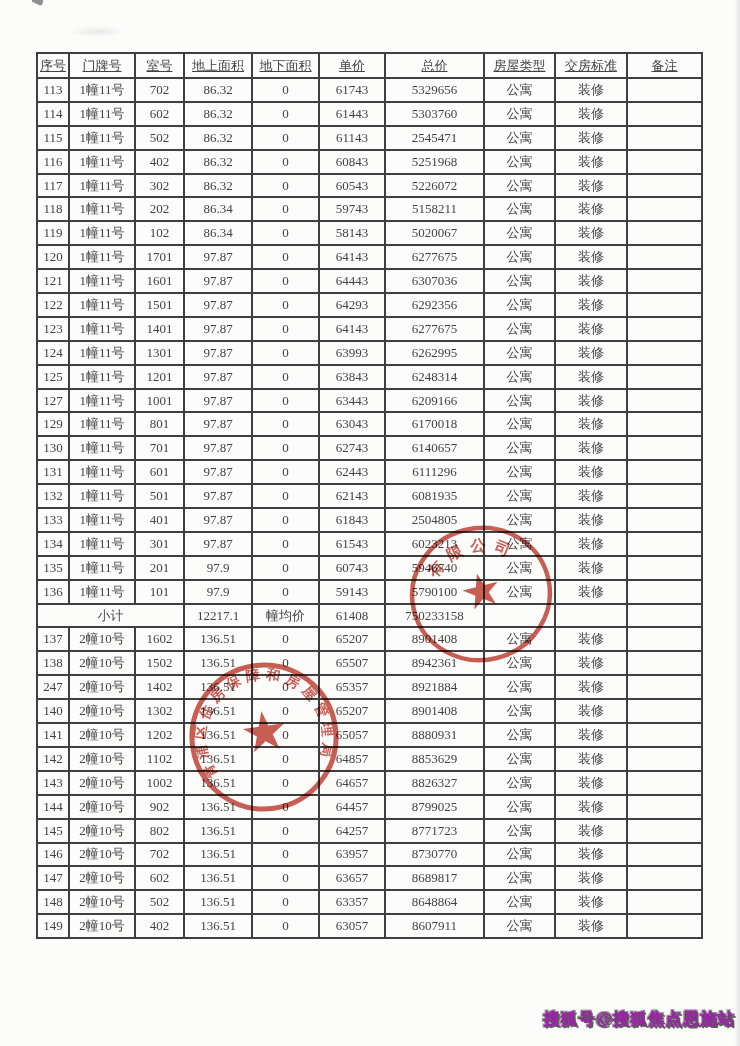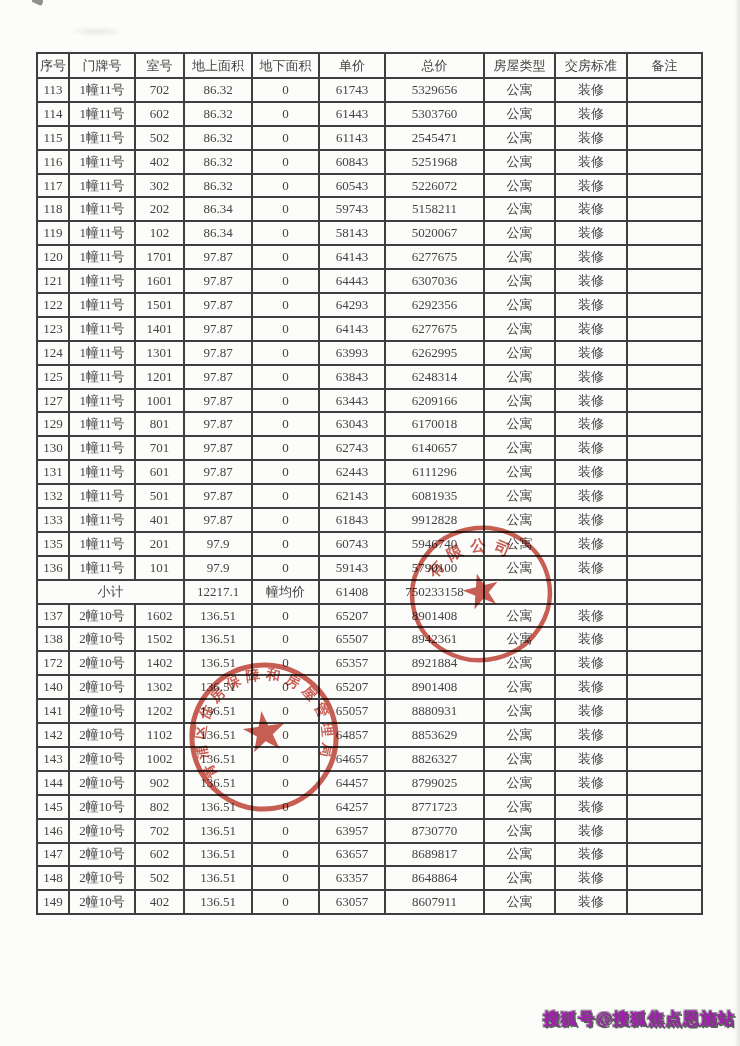--- a/index.html
+++ b/index.html
@@ -24,21 +24,21 @@
     position:absolute;left:36px;top:52px;width:665px;
     border-collapse:collapse;table-layout:fixed;
     color:#434343;
   }
   table.price th, table.price td{
     border:2px solid #3f3f3f;
     padding:0;margin:0;text-align:center;vertical-align:middle;
     font-size:13px;font-weight:normal;
     overflow:hidden;white-space:nowrap;
   }
-  table.price th{height:23px;}
+  table.price th{height:23px;text-decoration:underline;}
   table.price td{height:21.9px;}
   
   col.c0{width:32px}col.c1{width:66px}col.c2{width:49px}col.c3{width:68px}
   col.c4{width:67px}col.c5{width:66px}col.c6{width:99px}col.c7{width:71px}
   col.c8{width:72px}col.c9{width:75px}
   .seal{
     position:absolute;mix-blend-mode:multiply;opacity:.82;pointer-events:none;
   }
   .seal text{font-family:"Liberation Serif","DejaVu Serif",serif;font-weight:bold;}
   .watermark{
@@ -299,21 +299,33 @@
         <td>装修</td>
         <td></td>
       </tr>
       <tr>
         <td>133</td>
         <td>1幢11号</td>
         <td>401</td>
         <td>97.87</td>
         <td>0</td>
         <td>61843</td>
-        <td>9912828</td>
+        <td>2504805</td>
+        <td>公寓</td>
+        <td>装修</td>
+        <td></td>
+      </tr>
+      <tr>
+        <td>134</td>
+        <td>1幢11号</td>
+        <td>301</td>
+        <td>97.87</td>
+        <td>0</td>
+        <td>61543</td>
+        <td>6023213</td>
         <td>公寓</td>
         <td>装修</td>
         <td></td>
       </tr>
       <tr>
         <td>135</td>
         <td>1幢11号</td>
         <td>201</td>
         <td>97.9</td>
         <td>0</td>
@@ -363,21 +375,21 @@
         <td>1502</td>
         <td>136.51</td>
         <td>0</td>
         <td>65507</td>
         <td>8942361</td>
         <td>公寓</td>
         <td>装修</td>
         <td></td>
       </tr>
       <tr>
-        <td>172</td>
+        <td>247</td>
         <td>2幢10号</td>
         <td>1402</td>
         <td>136.51</td>
         <td>0</td>
         <td>65357</td>
         <td>8921884</td>
         <td>公寓</td>
         <td>装修</td>
         <td></td>
       </tr>

